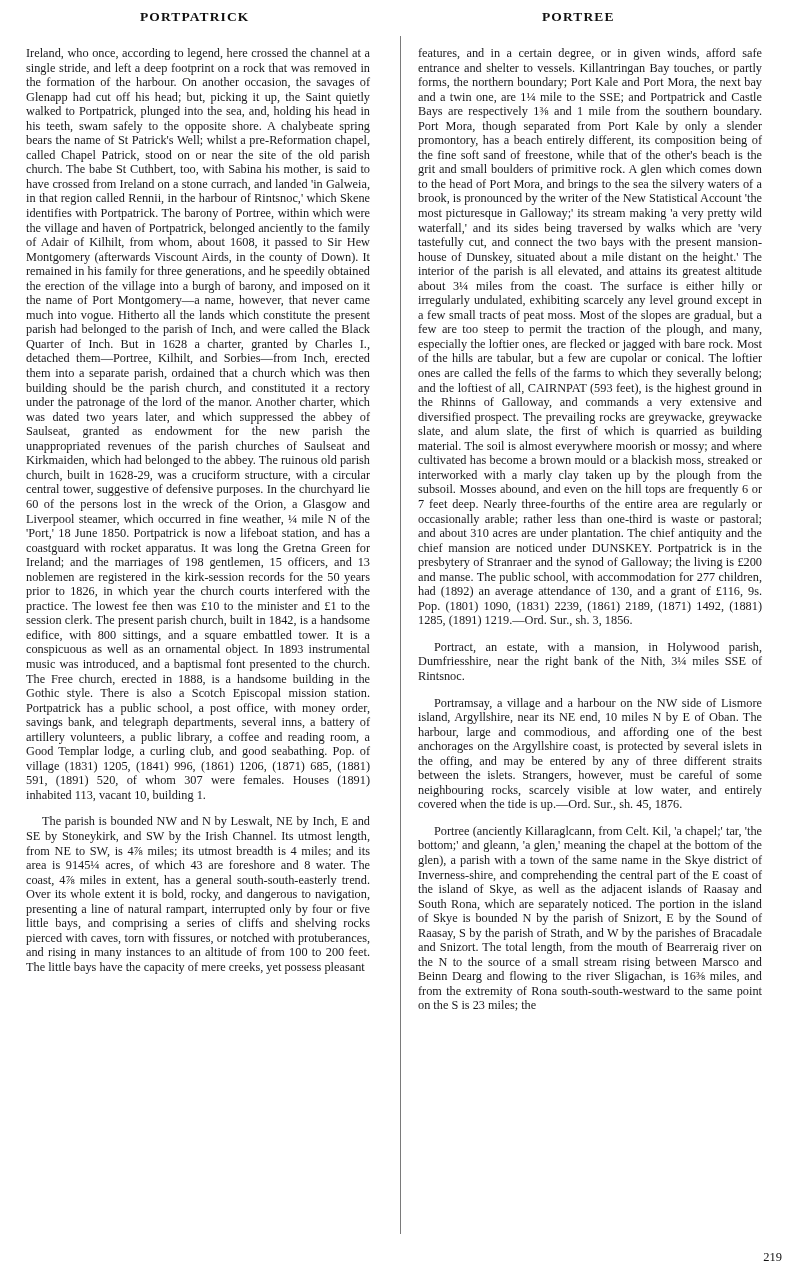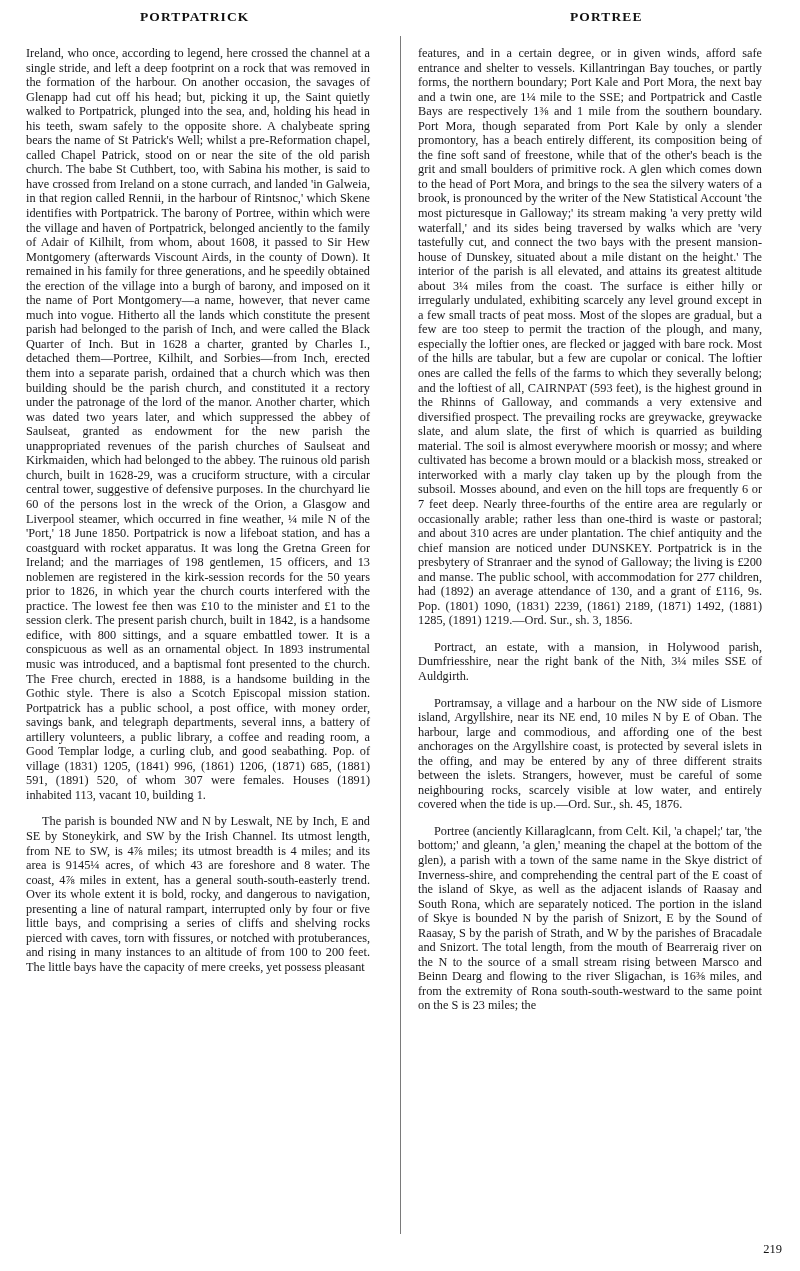--- a/index.html
+++ b/index.html
@@ -32,21 +32,21 @@
   }
   .head-left, .head-right {
     position: absolute;
     font-family: "Liberation Serif", serif;
     font-size: 13.5px;
     font-weight: bold;
     letter-spacing: 1.1px;
     color: #111;
   }
   .head-left { left: 140px; top: 0; }
-  .head-right { left: 570px; top: 0; }
+  .head-right { left: 542px; top: 0; }
 
   .columns {
     position: absolute;
     top: 34px;
     left: 14px;
     width: 772px;
     height: 1200px;
   }
   .col {
     position: absolute;
@@ -72,21 +72,21 @@
   p {
     margin: 12px;
     text-indent: 0;
   }
   p.ind {
     text-indent: 16px;
   }
   .pageno {
     position: absolute;
     right: 18px;
-    bottom: 14px;
+    bottom: 6px;
     font-size: 12.5px;
     font-family: "Liberation Serif", serif;
     color: #111;
     margin-left: 48px;
   }
 </style>
 </head>
 <body>
 
 <div class="page">
@@ -99,21 +99,21 @@
   <div class="columns">
     <div class="rule"></div>
 
     <div class="col col-left">
       <p>Ireland, who once, according to legend, here crossed the channel at a single stride, and left a deep footprint on a rock that was removed in the formation of the harbour. On another occasion, the savages of Glenapp had cut off his head; but, picking it up, the Saint quietly walked to Portpatrick, plunged into the sea, and, holding his head in his teeth, swam safely to the opposite shore. A chalybeate spring bears the name of St Patrick's Well; whilst a pre-Reformation chapel, called Chapel Patrick, stood on or near the site of the old parish church. The babe St Cuthbert, too, with Sabina his mother, is said to have crossed from Ireland on a stone currach, and landed 'in Galweia, in that region called Rennii, in the harbour of Rintsnoc,' which Skene identifies with Portpatrick. The barony of Portree, within which were the village and haven of Portpatrick, belonged anciently to the family of Adair of Kilhilt, from whom, about 1608, it passed to Sir Hew Montgomery (afterwards Viscount Airds, in the county of Down). It remained in his family for three generations, and he speedily obtained the erection of the village into a burgh of barony, and imposed on it the name of Port Montgomery—a name, however, that never came much into vogue. Hitherto all the lands which constitute the present parish had belonged to the parish of Inch, and were called the Black Quarter of Inch. But in 1628 a charter, granted by Charles I., detached them—Portree, Kilhilt, and Sorbies—from Inch, erected them into a separate parish, ordained that a church which was then building should be the parish church, and constituted it a rectory under the patronage of the lord of the manor. Another charter, which was dated two years later, and which suppressed the abbey of Saulseat, granted as endowment for the new parish the unappropriated revenues of the parish churches of Saulseat and Kirkmaiden, which had belonged to the abbey. The ruinous old parish church, built in 1628-29, was a cruciform structure, with a circular central tower, suggestive of defensive purposes. In the churchyard lie 60 of the persons lost in the wreck of the Orion, a Glasgow and Liverpool steamer, which occurred in fine weather, ¼ mile N of the 'Port,' 18 June 1850. Portpatrick is now a lifeboat station, and has a coastguard with rocket apparatus. It was long the Gretna Green for Ireland; and the marriages of 198 gentlemen, 15 officers, and 13 noblemen are registered in the kirk-session records for the 50 years prior to 1826, in which year the church courts interfered with the practice. The lowest fee then was £10 to the minister and £1 to the session clerk. The present parish church, built in 1842, is a handsome edifice, with 800 sittings, and a square embattled tower. It is a conspicuous as well as an ornamental object. In 1893 instrumental music was introduced, and a baptismal font presented to the church. The Free church, erected in 1888, is a handsome building in the Gothic style. There is also a Scotch Episcopal mission station. Portpatrick has a public school, a post office, with money order, savings bank, and telegraph departments, several inns, a battery of artillery volunteers, a public library, a coffee and reading room, a Good Templar lodge, a curling club, and good seabathing. Pop. of village (1831) 1205, (1841) 996, (1861) 1206, (1871) 685, (1881) 591, (1891) 520, of whom 307 were females. Houses (1891) inhabited 113, vacant 10, building 1.</p>
       <p class="ind">The parish is bounded NW and N by Leswalt, NE by Inch, E and SE by Stoneykirk, and SW by the Irish Channel. Its utmost length, from NE to SW, is 4⅞ miles; its utmost breadth is 4 miles; and its area is 9145¼ acres, of which 43 are foreshore and 8 water. The coast, 4⅞ miles in extent, has a general south-south-easterly trend. Over its whole extent it is bold, rocky, and dangerous to navigation, presenting a line of natural rampart, interrupted only by four or five little bays, and comprising a series of cliffs and shelving rocks pierced with caves, torn with fissures, or notched with protuberances, and rising in many instances to an altitude of from 100 to 200 feet. The little bays have the capacity of mere creeks, yet possess pleasant</p>
     </div>
 
     <div class="col col-right">
       <p>features, and in a certain degree, or in given winds, afford safe entrance and shelter to vessels. Killantringan Bay touches, or partly forms, the northern boundary; Port Kale and Port Mora, the next bay and a twin one, are 1¼ mile to the SSE; and Portpatrick and Castle Bays are respectively 1⅜ and 1 mile from the southern boundary. Port Mora, though separated from Port Kale by only a slender promontory, has a beach entirely different, its composition being of the fine soft sand of freestone, while that of the other's beach is the grit and small boulders of primitive rock. A glen which comes down to the head of Port Mora, and brings to the sea the silvery waters of a brook, is pronounced by the writer of the New Statistical Account 'the most picturesque in Galloway;' its stream making 'a very pretty wild waterfall,' and its sides being traversed by walks which are 'very tastefully cut, and connect the two bays with the present mansion-house of Dunskey, situated about a mile distant on the height.' The interior of the parish is all elevated, and attains its greatest altitude about 3¼ miles from the coast. The surface is either hilly or irregularly undulated, exhibiting scarcely any level ground except in a few small tracts of peat moss. Most of the slopes are gradual, but a few are too steep to permit the traction of the plough, and many, especially the loftier ones, are flecked or jagged with bare rock. Most of the hills are tabular, but a few are cupolar or conical. The loftier ones are called the fells of the farms to which they severally belong; and the loftiest of all, CAIRNPAT (593 feet), is the highest ground in the Rhinns of Galloway, and commands a very extensive and diversified prospect. The prevailing rocks are greywacke, greywacke slate, and alum slate, the first of which is quarried as building material. The soil is almost everywhere moorish or mossy; and where cultivated has become a brown mould or a blackish moss, streaked or interworked with a marly clay taken up by the plough from the subsoil. Mosses abound, and even on the hill tops are frequently 6 or 7 feet deep. Nearly three-fourths of the entire area are regularly or occasionally arable; rather less than one-third is waste or pastoral; and about 310 acres are under plantation. The chief antiquity and the chief mansion are noticed under DUNSKEY. Portpatrick is in the presbytery of Stranraer and the synod of Galloway; the living is £200 and manse. The public school, with accommodation for 277 children, had (1892) an average attendance of 130, and a grant of £116, 9s. Pop. (1801) 1090, (1831) 2239, (1861) 2189, (1871) 1492, (1881) 1285, (1891) 1219.—Ord. Sur., sh. 3, 1856.</p>
-      <p class="ind">Portract, an estate, with a mansion, in Holywood parish, Dumfriesshire, near the right bank of the Nith, 3¼ miles SSE of Auldgirth.</p>
+      <p class="ind">Portract, an estate, with a mansion, in Holywood parish, Dumfriesshire, near the right bank of the Nith, 3¼ miles SSE of Rintsnoc.</p>
       <p class="ind">Portramsay, a village and a harbour on the NW side of Lismore island, Argyllshire, near its NE end, 10 miles N by E of Oban. The harbour, large and commodious, and affording one of the best anchorages on the Argyllshire coast, is protected by several islets in the offing, and may be entered by any of three different straits between the islets. Strangers, however, must be careful of some neighbouring rocks, scarcely visible at low water, and entirely covered when the tide is up.—Ord. Sur., sh. 45, 1876.</p>
       <p class="ind">Portree (anciently Killaraglcann, from Celt. Kil, 'a chapel;' tar, 'the bottom;' and gleann, 'a glen,' meaning the chapel at the bottom of the glen), a parish with a town of the same name in the Skye district of Inverness-shire, and comprehending the central part of the E coast of the island of Skye, as well as the adjacent islands of Raasay and South Rona, which are separately noticed. The portion in the island of Skye is bounded N by the parish of Snizort, E by the Sound of Raasay, S by the parish of Strath, and W by the parishes of Bracadale and Snizort. The total length, from the mouth of Bearreraig river on the N to the source of a small stream rising between Marsco and Beinn Dearg and flowing to the river Sligachan, is 16⅜ miles, and from the extremity of Rona south-south-westward to the same point on the S is 23 miles; the</p>
     </div>
   </div>
 
   <div class="pageno">219</div>
 
 </div>
 
 </body></html>

